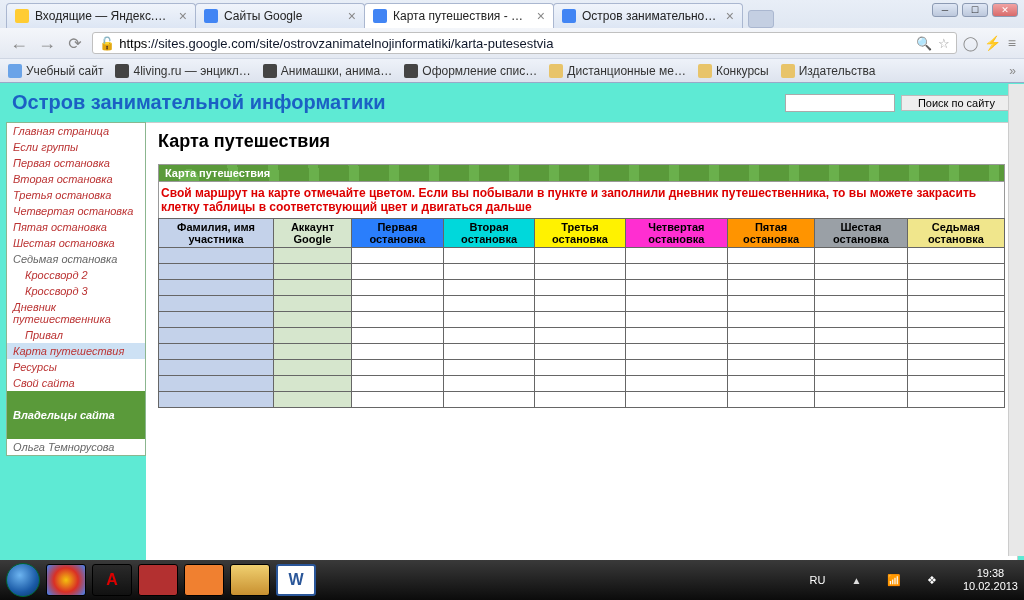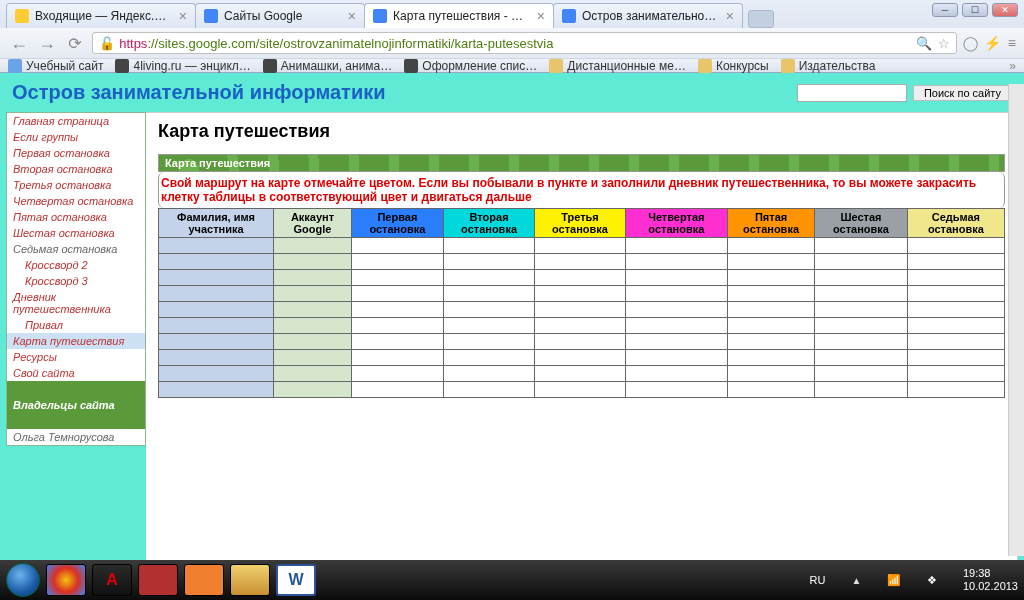--- a/index.html
+++ b/index.html
@@ -17,73 +17,73 @@
   .newtab { width: 26px; height: 18px; background: #c4cfe2; border: 1px solid #aab7d0; border-radius: 3px; margin-left: 6px; }
   .winctrl { position: absolute; right: 6px; top: 3px; display: flex; gap: 4px; }
   .winbtn { width: 26px; height: 14px; background: linear-gradient(#dfe7f5,#bcc8dc); border: 1px solid #8c9ab3; border-radius: 3px; font-size: 9px; text-align: center; line-height: 12px; color: #333; }
   .winbtn.x { background: linear-gradient(#f1a2a2,#d86b6b); color: #fff; }
 
   .addr-row { display: flex; align-items: center; height: 30px; padding: 3px 8px; background: linear-gradient(#f4f6fa,#e4e9f2); gap: 6px; }
   .nav-btn { width: 22px; height: 22px; display: flex; align-items: center; justify-content: center; font-size: 16px; color: #888; }
   .nav-btn.back, .nav-btn.fwd { font-size: 18px; }
   .addr-bar { flex: 1; height: 22px; background: #fff; border: 1px solid #c0c0c0; border-radius: 3px; display: flex; align-items: center; padding: 0 6px; font-size: 13px; color: #333; }
   .addr-bar .lock { color: #6a6; margin-right: 4px; }
-  .addr-bar .url-host { color: #4d7c0f; }
-  .addr-bar .url-secure { color: #be185d; }
+  .addr-bar .url-host { color: #0f172a; }
+  .addr-bar .url-secure { color: #000000; }
   .addr-icons { margin-left: auto; display: flex; gap: 6px; color: #999; }
   .chrome-icons { display: flex; gap: 6px; color: #888; font-size: 14px; }
 
-  .bookmarks-row { display: flex; align-items: center; height: 14px; padding: 0 8px; background: linear-gradient(#eef2f9,#dde3ee); gap: 12px; font-size: 12px; color: #333; border-top: 1px solid #cfd6e3; }
+  .bookmarks-row { display: flex; align-items: center; height: 24px; padding: 0 8px; background: linear-gradient(#eef2f9,#dde3ee); gap: 12px; font-size: 12px; color: #333; border-top: 1px solid #cfd6e3; }
   .bm { display: flex; align-items: center; gap: 4px; white-space: nowrap; }
   .bm .ico { width: 14px; height: 14px; background: #f0c674; display: inline-block; border-radius: 2px; }
   .bm .ico.folder { background: #e8c46a; }
   .bm .ico.blue { background: #6aa3e8; }
   .bm .ico.dark { background: #444; }
   .bm-chevron { margin-left: auto; color: #888; }
 
   
   .page { background: #5eead4; height: 534px; position: relative; display: flex; flex-direction: column; }
   .page-header { padding: 8px 12px; display: flex; align-items: center; }
   .site-title { color: #1b60c4; font-size: 20px; font-weight: bold; }
   .search-box { margin-left: auto; display: flex; gap: 6px; align-items: center; }
   .search-box input { width: 110px; height: 18px; border: 1px solid #aaa; font-size: 11px; }
-  .search-box button { font-size: 11px; padding: 1px 10px; background: #eee; border: 1px solid #bbb; }
+  .search-box button { font-size: 11px; padding: 1px 16px; background: #eee; border: 1px solid #bbb; }
 
   .page-body { display: flex; padding: 0 6px 6px 6px; gap: 0; flex: 1; }
   .sidebar { width: 140px; font-style: italic; }
   .sidebar-nav { border: 1px solid #8bb68f; background: #fff; font-size: 11px; }
   .sidebar-nav .item { padding: 2px 6px; color: #b33; cursor: pointer; }
   .sidebar-nav .item.sub { padding-left: 18px; }
   .sidebar-nav .item.sel { background: #cde1f4; color: #b33; }
   .sidebar-nav .section { background: #5a9a3a; color: #fff; padding: 18px 6px; font-weight: bold; }
   .sidebar-nav .owner { padding: 2px 6px; color: #666; }
 
   .main { flex: 1; background: #fff; border: 1px solid #ccc; border-left: none; padding: 8px 12px; overflow: auto; }
   .main h1 { font-size: 18px; font-weight: bold; color: #000; margin-bottom: 12px; }
   .card-bar { background: #5a9a3a; background-image: repeating-radial-gradient(circle at 30px 14px, #6ab04c 0 10px, #5a9a3a 10px 40px); color: #fff; font-size: 11px; font-weight: bold; padding: 2px 6px; border: 1px solid #999; }
-  .instr { color: #d00; font-size: 12px; font-weight: bold; padding: 4px 2px; border-left: 1px solid #999; border-right: 1px solid #999; border-radius: 6px; }
+  .instr { color: #d00; font-size: 12px; font-weight: bold; padding: 4px 2px; border-left: 1px solid #999; border-right: 1px solid #999; }
   table.route { border-collapse: collapse; width: 100%; }
   table.route th, table.route td { border: 1px solid #666; font-size: 11px; text-align: center; padding: 2px 4px; height: 16px; }
   table.route th { font-weight: bold; }
   .col0 { background: #c4d2ea; }
   .col1 { background: #d6e6cd; }
   .hc0 { background: #2a7efc; }
   .hc1 { background: #00d8db; }
   .hc2 { background: #fff200; }
   .hc3 { background: #ff2ed1; }
   .hc4 { background: #ff9400; }
   .hc5 { background: #9aa0a6; }
   .hc6 { background: #f0e68c; }
 
   
   .taskbar { position: absolute; left: 0; right: 0; bottom: 0; height: 40px; background: linear-gradient(#3a3a3a,#0b0b0b); display: flex; align-items: center; padding: 0 6px; gap: 6px; color: #fff; }
   .tb-btn { width: 40px; height: 32px; background: linear-gradient(#2a2a2a,#111); border: 1px solid #000; border-radius: 3px; display: flex; align-items: center; justify-content: center; font-size: 16px; }
   .orblike { width: 34px; height: 34px; border-radius: 50%; background: radial-gradient(circle at 40% 35%, #6db4f0, #1a5aa6 60%, #073460); border: 1px solid #063; display: flex; align-items: center; justify-content: center; }
   .tray { margin-left: auto; display: flex; align-items: center; gap: 26px; font-size: 11px; }
-  .clock { text-align: left; line-height: 1.2; }
+  .clock { text-align: center; line-height: 1.2; }
   .tri { color: #ddd; font-size: 10px; }
 
   .scrollbar { position: absolute; right: 0; top: 84px; width: 16px; height: 472px; background: #e8e8e8; border-left: 1px solid #ccc; }
 </style>
 </head>
 <body>
 
 <div class="browser-chrome">
   <div class="winctrl">
     <div class="winbtn">─</div>

